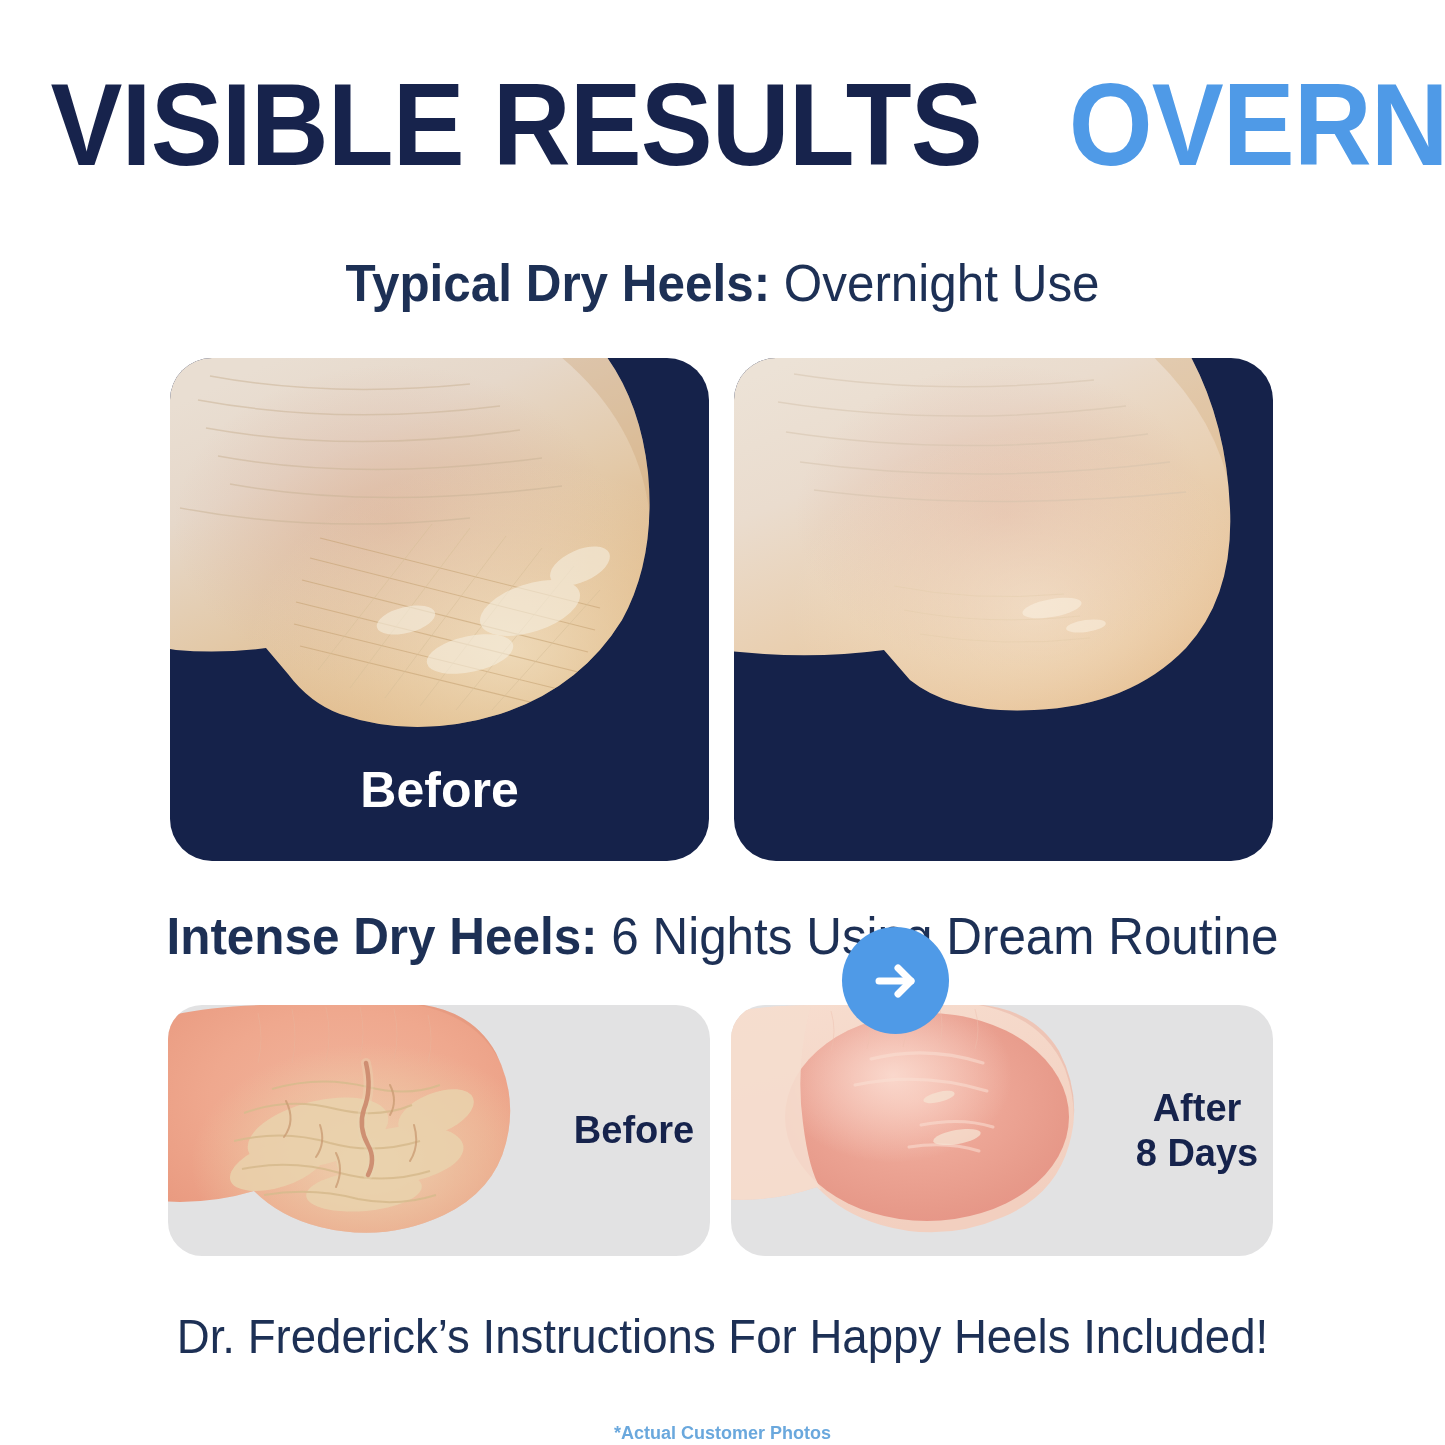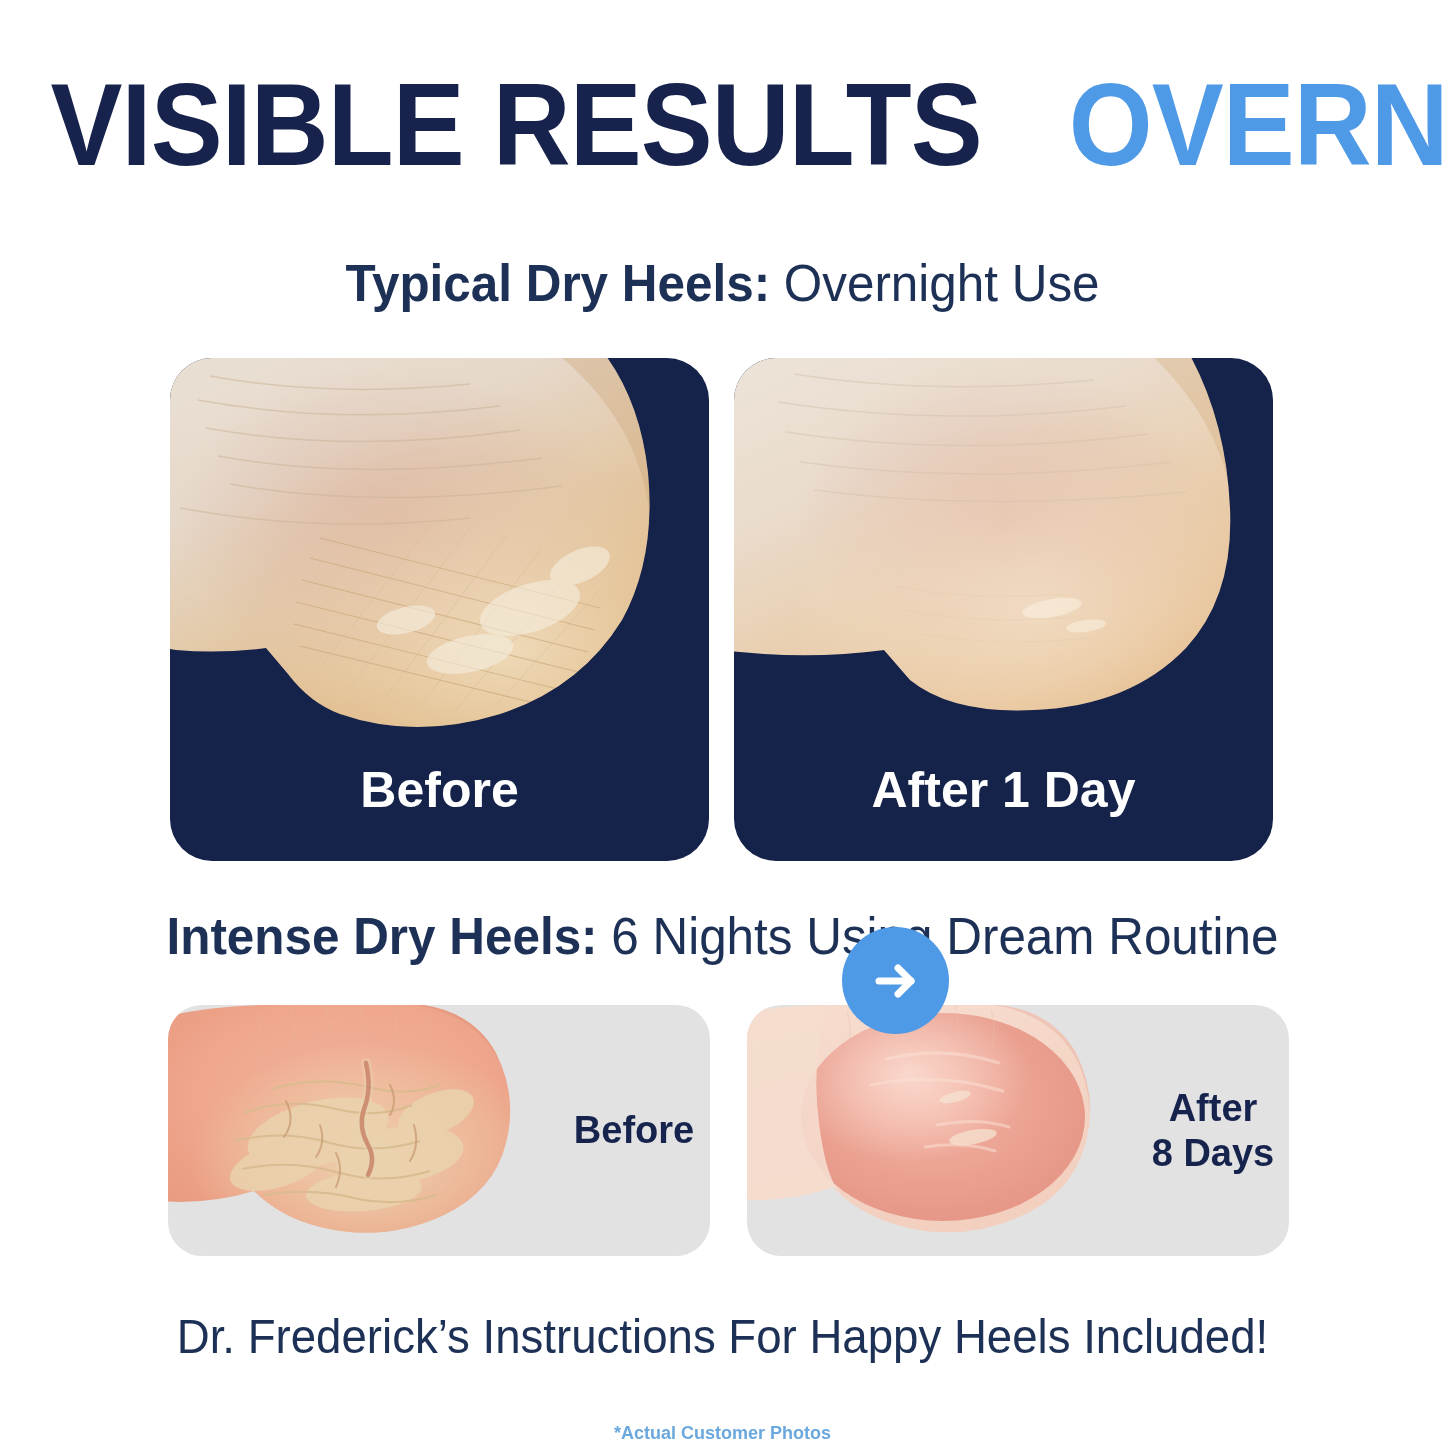--- a/index.html
+++ b/index.html
@@ -96,21 +96,21 @@
     width:1105px; height:251px;
   }
   .panel-gray {
     position:absolute;
     top:0; height:251px; width:542px;
     background:#e2e2e3;
     border-radius:34px;
     overflow:hidden;
   }
   #panel-before-bottom { left:0; }
-  #panel-after-bottom  { left:563px;margin-left:16px; }
+  #panel-after-bottom  { left:563px; }
 
   .panel-gray .photo {
     position:absolute;
     top:0; left:0;
     height:251px; width:390px;
   }
   .panel-gray .panel-label {
     position:absolute;
     right:0; width:152px;
     top:0; height:251px;
@@ -279,21 +279,20 @@
           <path d="M 170,252 Q 252,268 346,258"></path>
           <path d="M 186,276 Q 268,290 356,280"></path>
         </g>
         <g fill="#fbf4e6" opacity="0.5">
           <ellipse cx="318" cy="250" rx="30" ry="9" transform="rotate(-10 318 250)"></ellipse>
           <ellipse cx="352" cy="268" rx="20" ry="6" transform="rotate(-8 352 268)"></ellipse>
         </g>
         <path d="M 410,-10 Q 498,70 500,170 Q 502,262 448,300 L 480,330 L 560,300 L 560,-10 Z" fill="#cfa470" opacity="0.3"></path>
       </g>
     </svg>
-    <div class="panel-label">After 1 Day</div>
   </div>
 </div>
 
 <div class="section-title" id="title-intense">
   <span class="strong">Intense Dry Heels:</span><span class="light"> 6 Nights Using Dream Routine</span>
 </div>
 
 <div class="bottom-row">
 
   <div class="panel-gray" id="panel-before-bottom">

